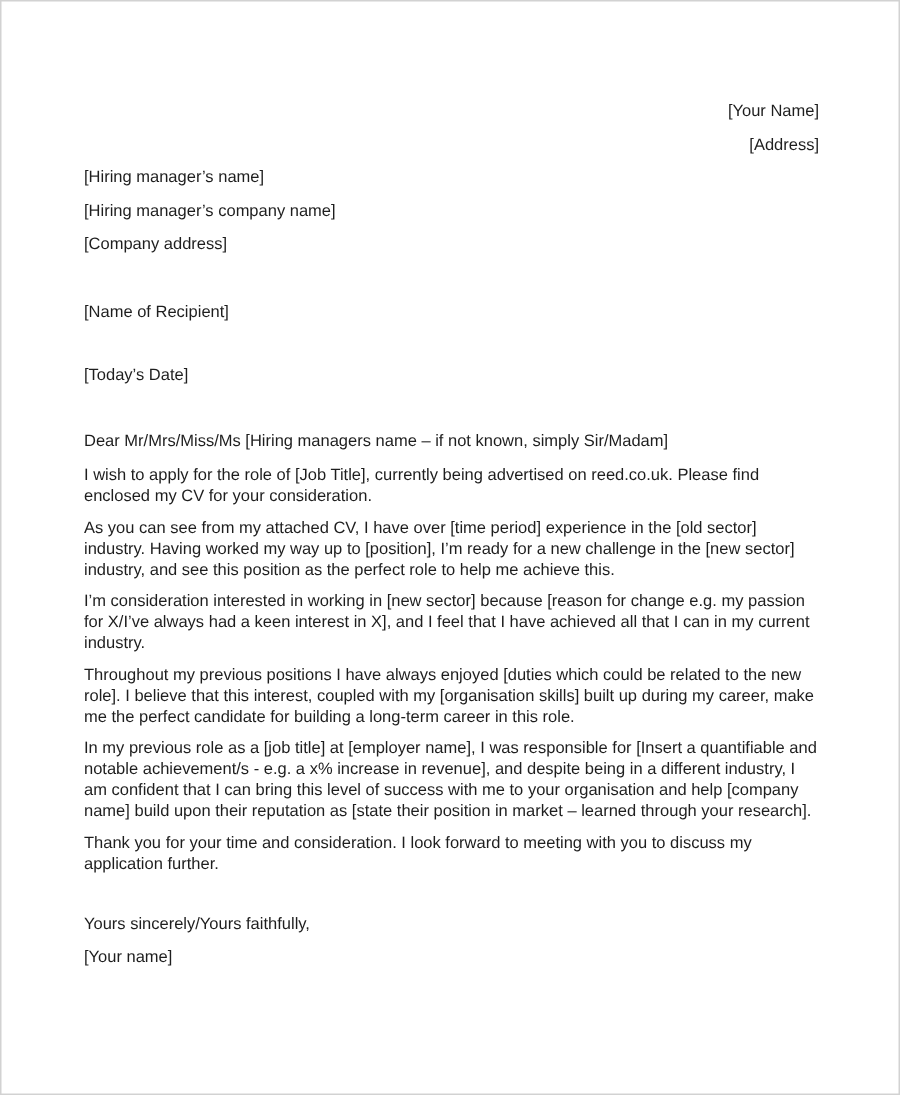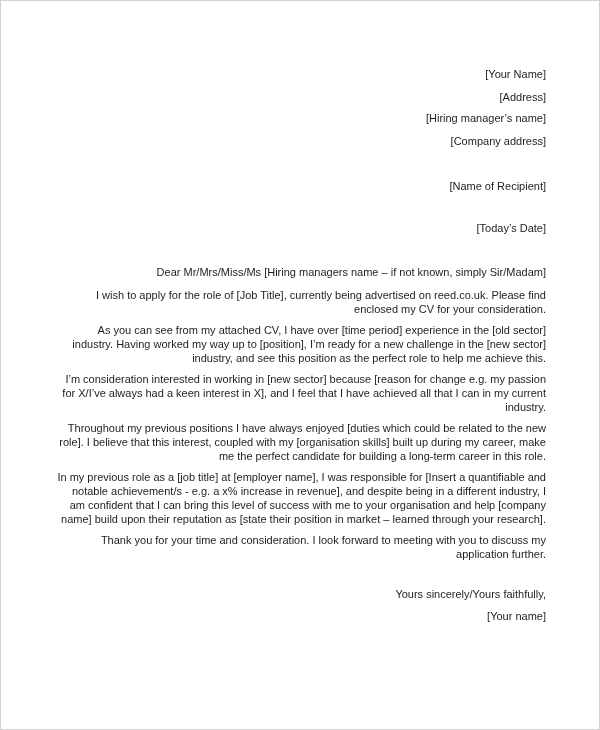--- a/index.html
+++ b/index.html
@@ -22,21 +22,20 @@
     position: absolute;
     left: 55px;
     top: 66px;
     width: 490px;
     font-size: 11px;
     line-height: 14px;
   }
   .line, p {
     margin: 0;
     padding: 0;
-    text-align: right;
   }
   .right { text-align: right; }
   .b { font-weight: normal; margin-top: 32px; }
 
   .mb-sig   { margin-bottom: 0; }
   .mb-9     { margin-bottom: 9px; }
   .mb-8     { margin-bottom: 8px; }
   .mb-7     { margin-bottom: 7px; }
   .mb-31    { margin-bottom: 31px; }
   .mb-30    { margin-bottom: 30px; }
@@ -46,20 +45,21 @@
 </head>
 <body>
 
 <div class="page">
   <div class="content">
 
     <p class="line right mb-9">[Your Name]</p>
     <p class="line right mb-7">[Address]</p>
 
     <p class="line mb-9">[Hiring manager’s name]</p>
+    <p class="line mb-8">[Hiring manager’s company name]</p>
     <p class="line mb-31">[Company address]</p>
 
     <p class="line mb-28">[Name of Recipient]</p>
 
     <p class="line mb-30">[Today’s Date]</p>
 
     <p class="line mb-9"><span>Dear Mr/Mrs/Miss/Ms </span><span class="b">[Hiring managers name – if not known, simply Sir/Madam]</span></p>
 
     <p class="mb-7"><span>I wish to apply for the role of </span><span class="b">[Job Title]</span><span>, currently being advertised on reed.co.uk. Please find enclosed my CV for your consideration.</span></p>
     <p class="mb-7"><span>As you can see from my attached CV, I have over </span><span class="b">[time period]</span><span> experience in the </span><span class="b">[old sector</span><span>] industry. Having worked my way up to </span><span class="b">[position]</span><span>, I’m ready for a new challenge in the </span><span class="b">[new sector</span><span>] industry, and see this position as the perfect role to help me achieve this.</span></p>

